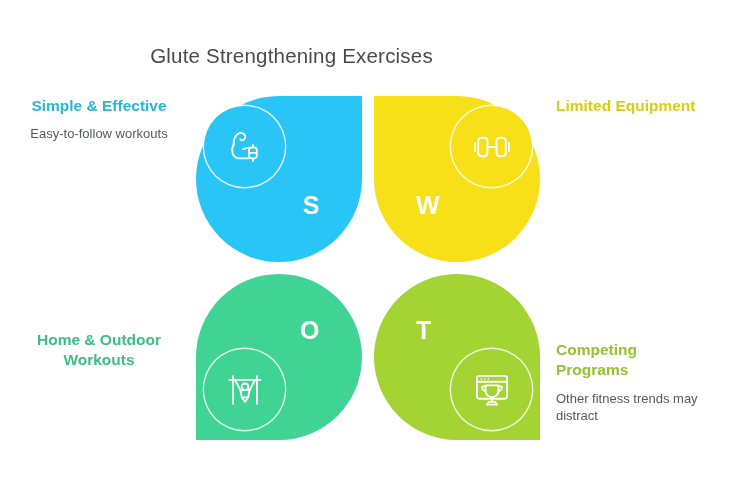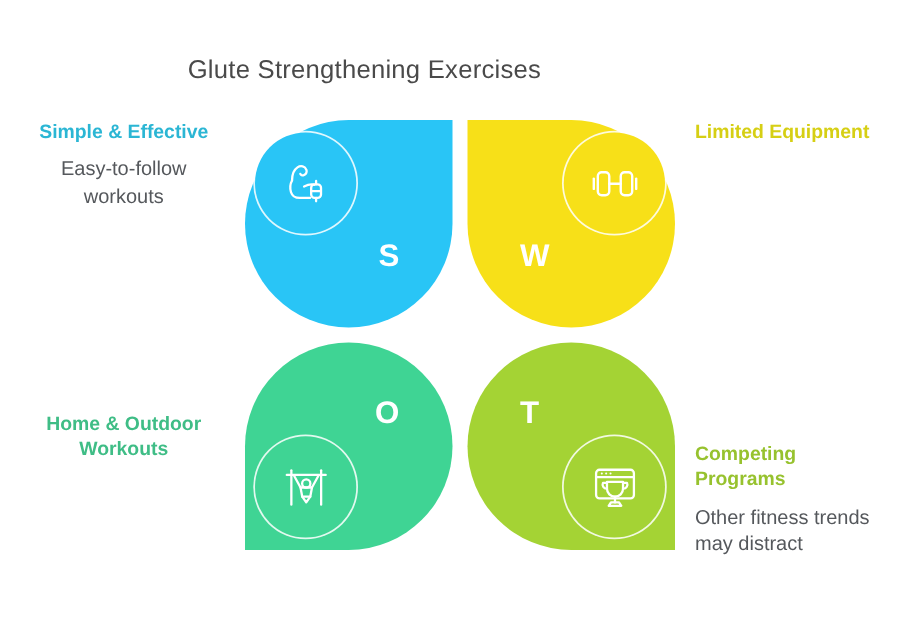--- a/index.html
+++ b/index.html
@@ -93,31 +93,31 @@
     position: absolute;
     width: 150px;
   }
   .side-head {
     font-size: 15.5px;
     font-weight: bold;
     line-height: 1.32;
     margin: 0 0 9px 0;
   }
   .side-sub {
-    font-size: 16px;
+    font-size: 13px;
     color: #55585c;
     line-height: 1.33;
   }
   .side-left  { text-align: center; right: 558px; }
   .side-right { text-align: left;  left: 556px;  }
 
   #side-s { top: 96px;  }
   #side-w { top: 96px;  }
   #side-o { top: 330px; }
-  #side-t { top: 354px; }
+  #side-t { top: 340px; }
 </style>
 </head>
 <body style="background: rgb(255, 255, 255);">
 
 <div id="stage">
 
   <div id="title" style="color: rgb(74, 74, 74);">Glute Strengthening Exercises</div>
 
   <div class="side side-left" id="side-s">
     <div class="side-head" style="color: rgb(43, 182, 212);">Simple &amp; Effective</div>

